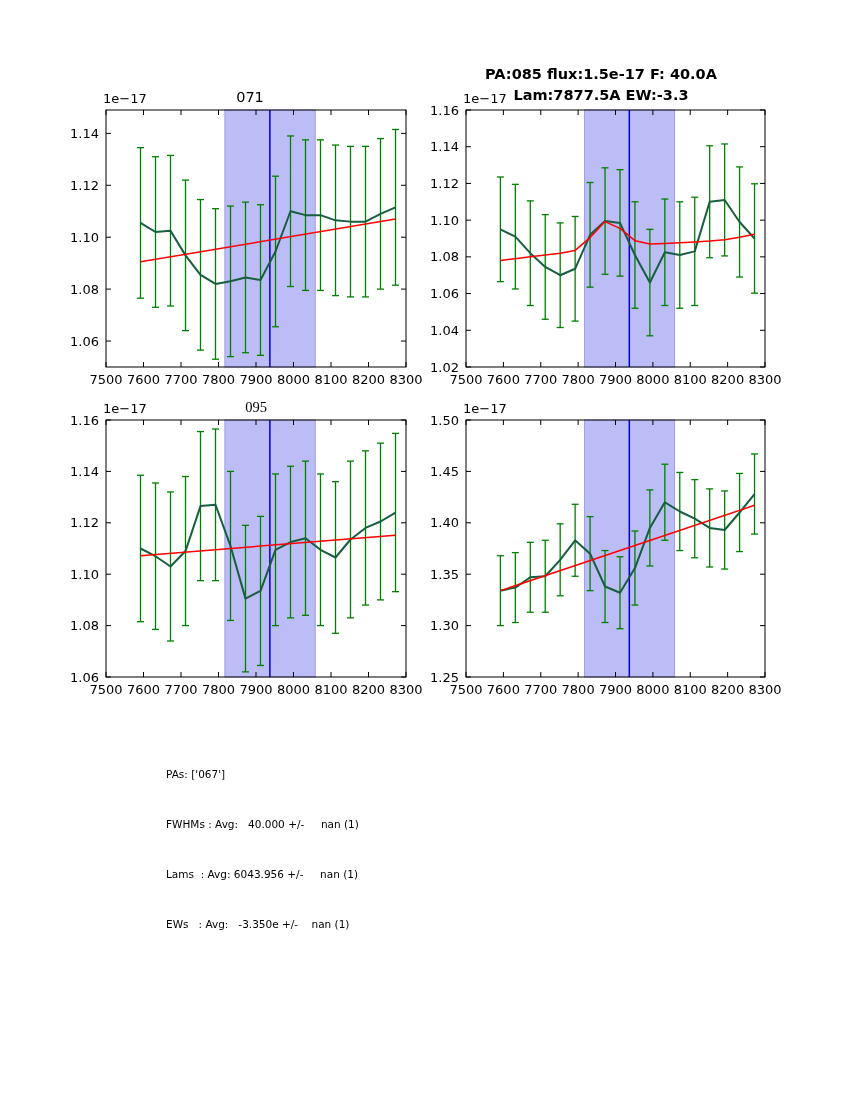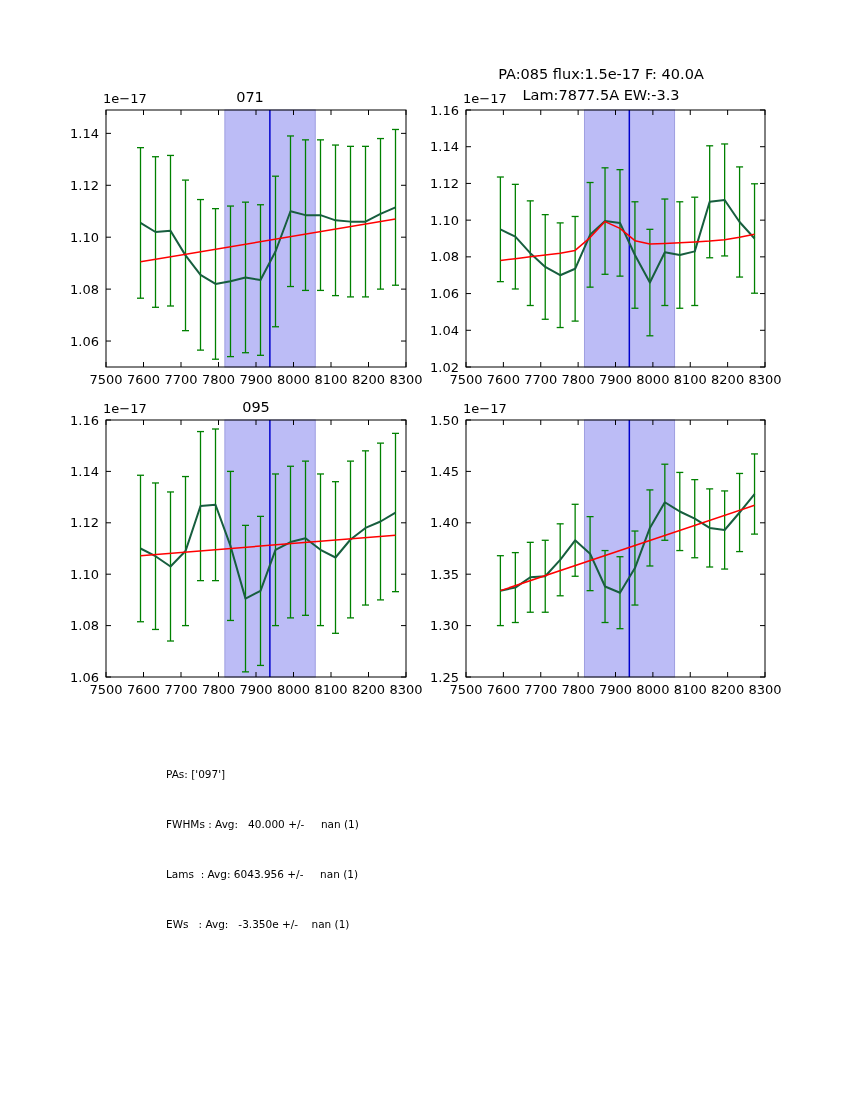--- a/index.html
+++ b/index.html
@@ -9,22 +9,22 @@
   }
   .chart-svg{position:absolute;}
   .sp0{left:46px;top:60px;}
   .sp1{left:406px;top:60px;}
   .sp2{left:46px;top:370px;}
   .sp3{left:406px;top:370px;}
   .plot-title{
     position:absolute;text-align:center;font-size:14.5px;line-height:21px;color:#000;
   }
   .title-0{left:100px;top:87px;width:300px;}
-  .title-1{left:436px;top:64px;width:330px;}
-  .title-2{left:106px;top:397px;width:300px;}
+  .title-1{left:436px;top:64px;width:330px;font-weight:bold;}
+  .title-2{left:106px;top:397px;width:300px;font-family:Liberation Serif, serif;}
   .title-3{left:466px;top:397px;width:299px;}
   .stats{
     position:absolute;left:166px;top:744px;font-size:10.5px;white-space:pre;
   }
   .stats .line{height:26px;}
   svg text{font-family:"DejaVu Sans", sans-serif;fill:#000;}
 </style>
 </head>
 <body>
 
@@ -499,19 +499,19 @@
         <text x="53" y="260.09999999999997" text-anchor="end">1.30</text>
         <text x="53" y="208.6999999999999" text-anchor="end">1.35</text>
         <text x="53" y="157.3000000000001" text-anchor="end">1.40</text>
         <text x="53" y="105.90000000000005" text-anchor="end">1.45</text>
         <text x="53" y="54.5" text-anchor="end">1.50</text>
       </g>
       <text x="57" y="43" font-size="13px" text-anchor="start">1e−17</text>
     </svg>
 
   <div class="stats">
-    <div class="line">PAs: ['097']</div>
+    <div class="line">PAs: ['067']</div>
     <div class="line">FWHMs : Avg:   40.000 +/-     nan (1)</div>
     <div class="line">Lams  : Avg: 6043.956 +/-     nan (1)</div>
     <div class="line">EWs   : Avg:   -3.350e +/-    nan (1)</div>
   </div>
 
 </div>
 
 </body></html>

